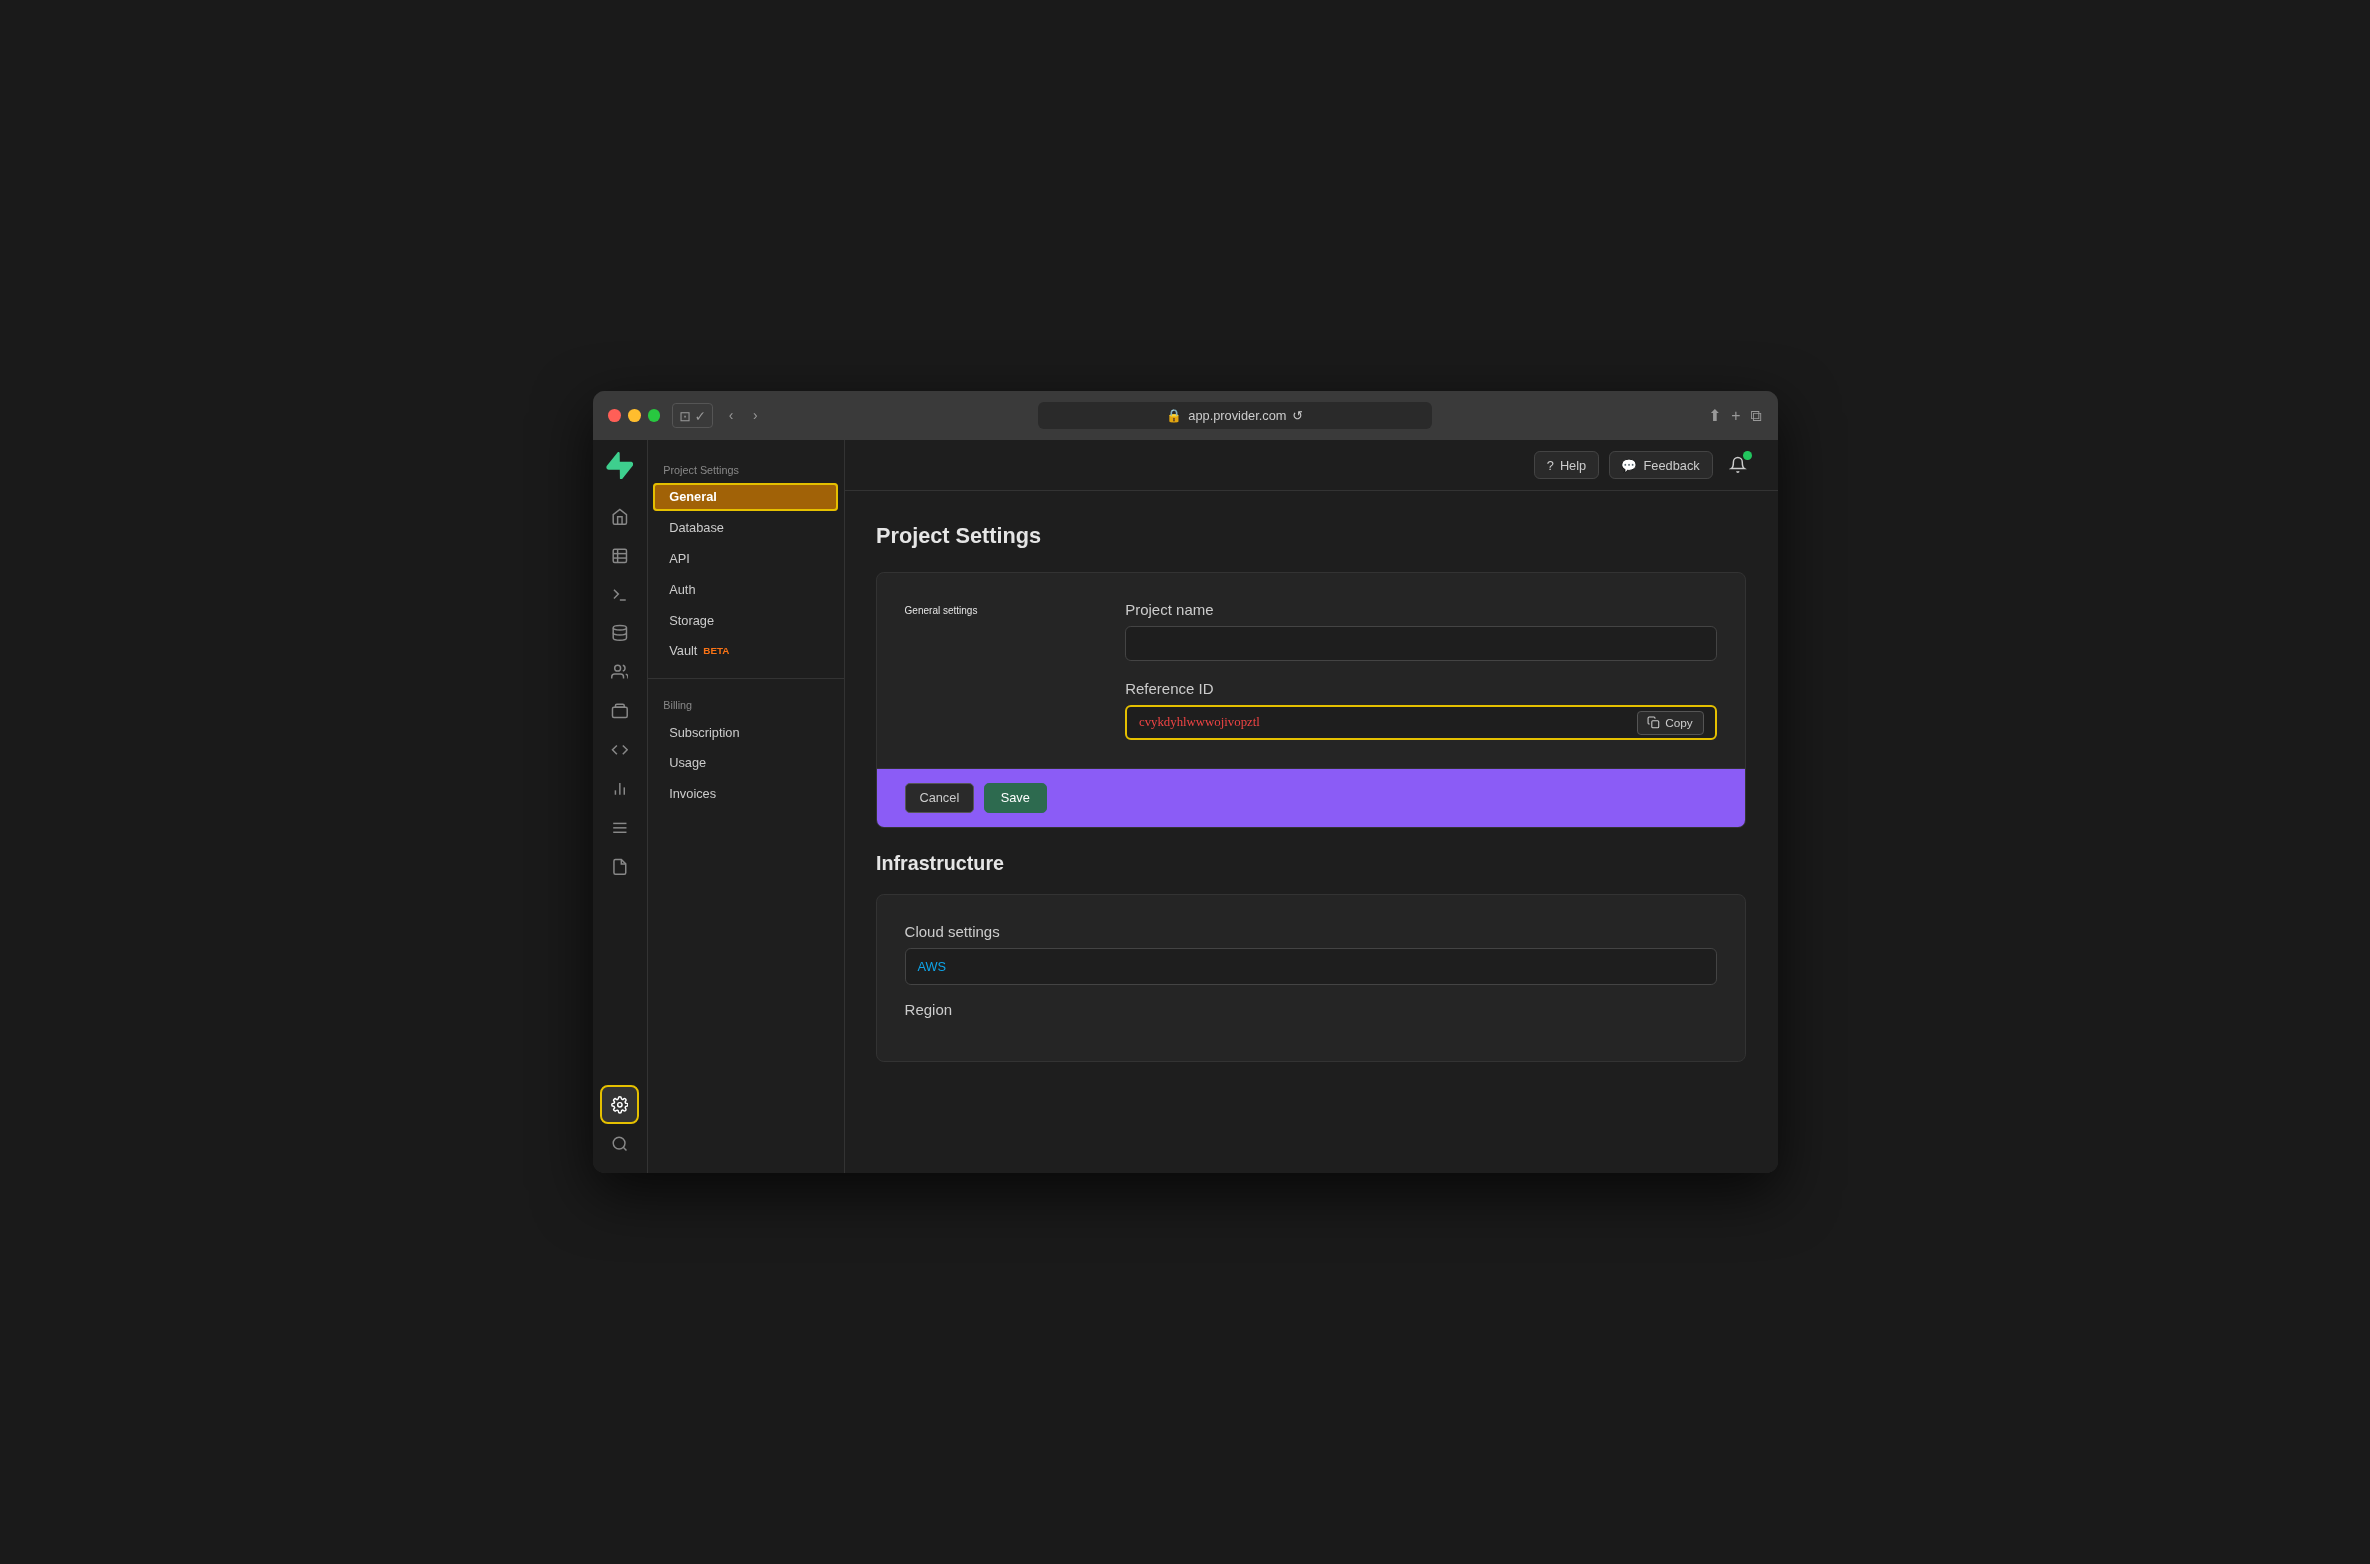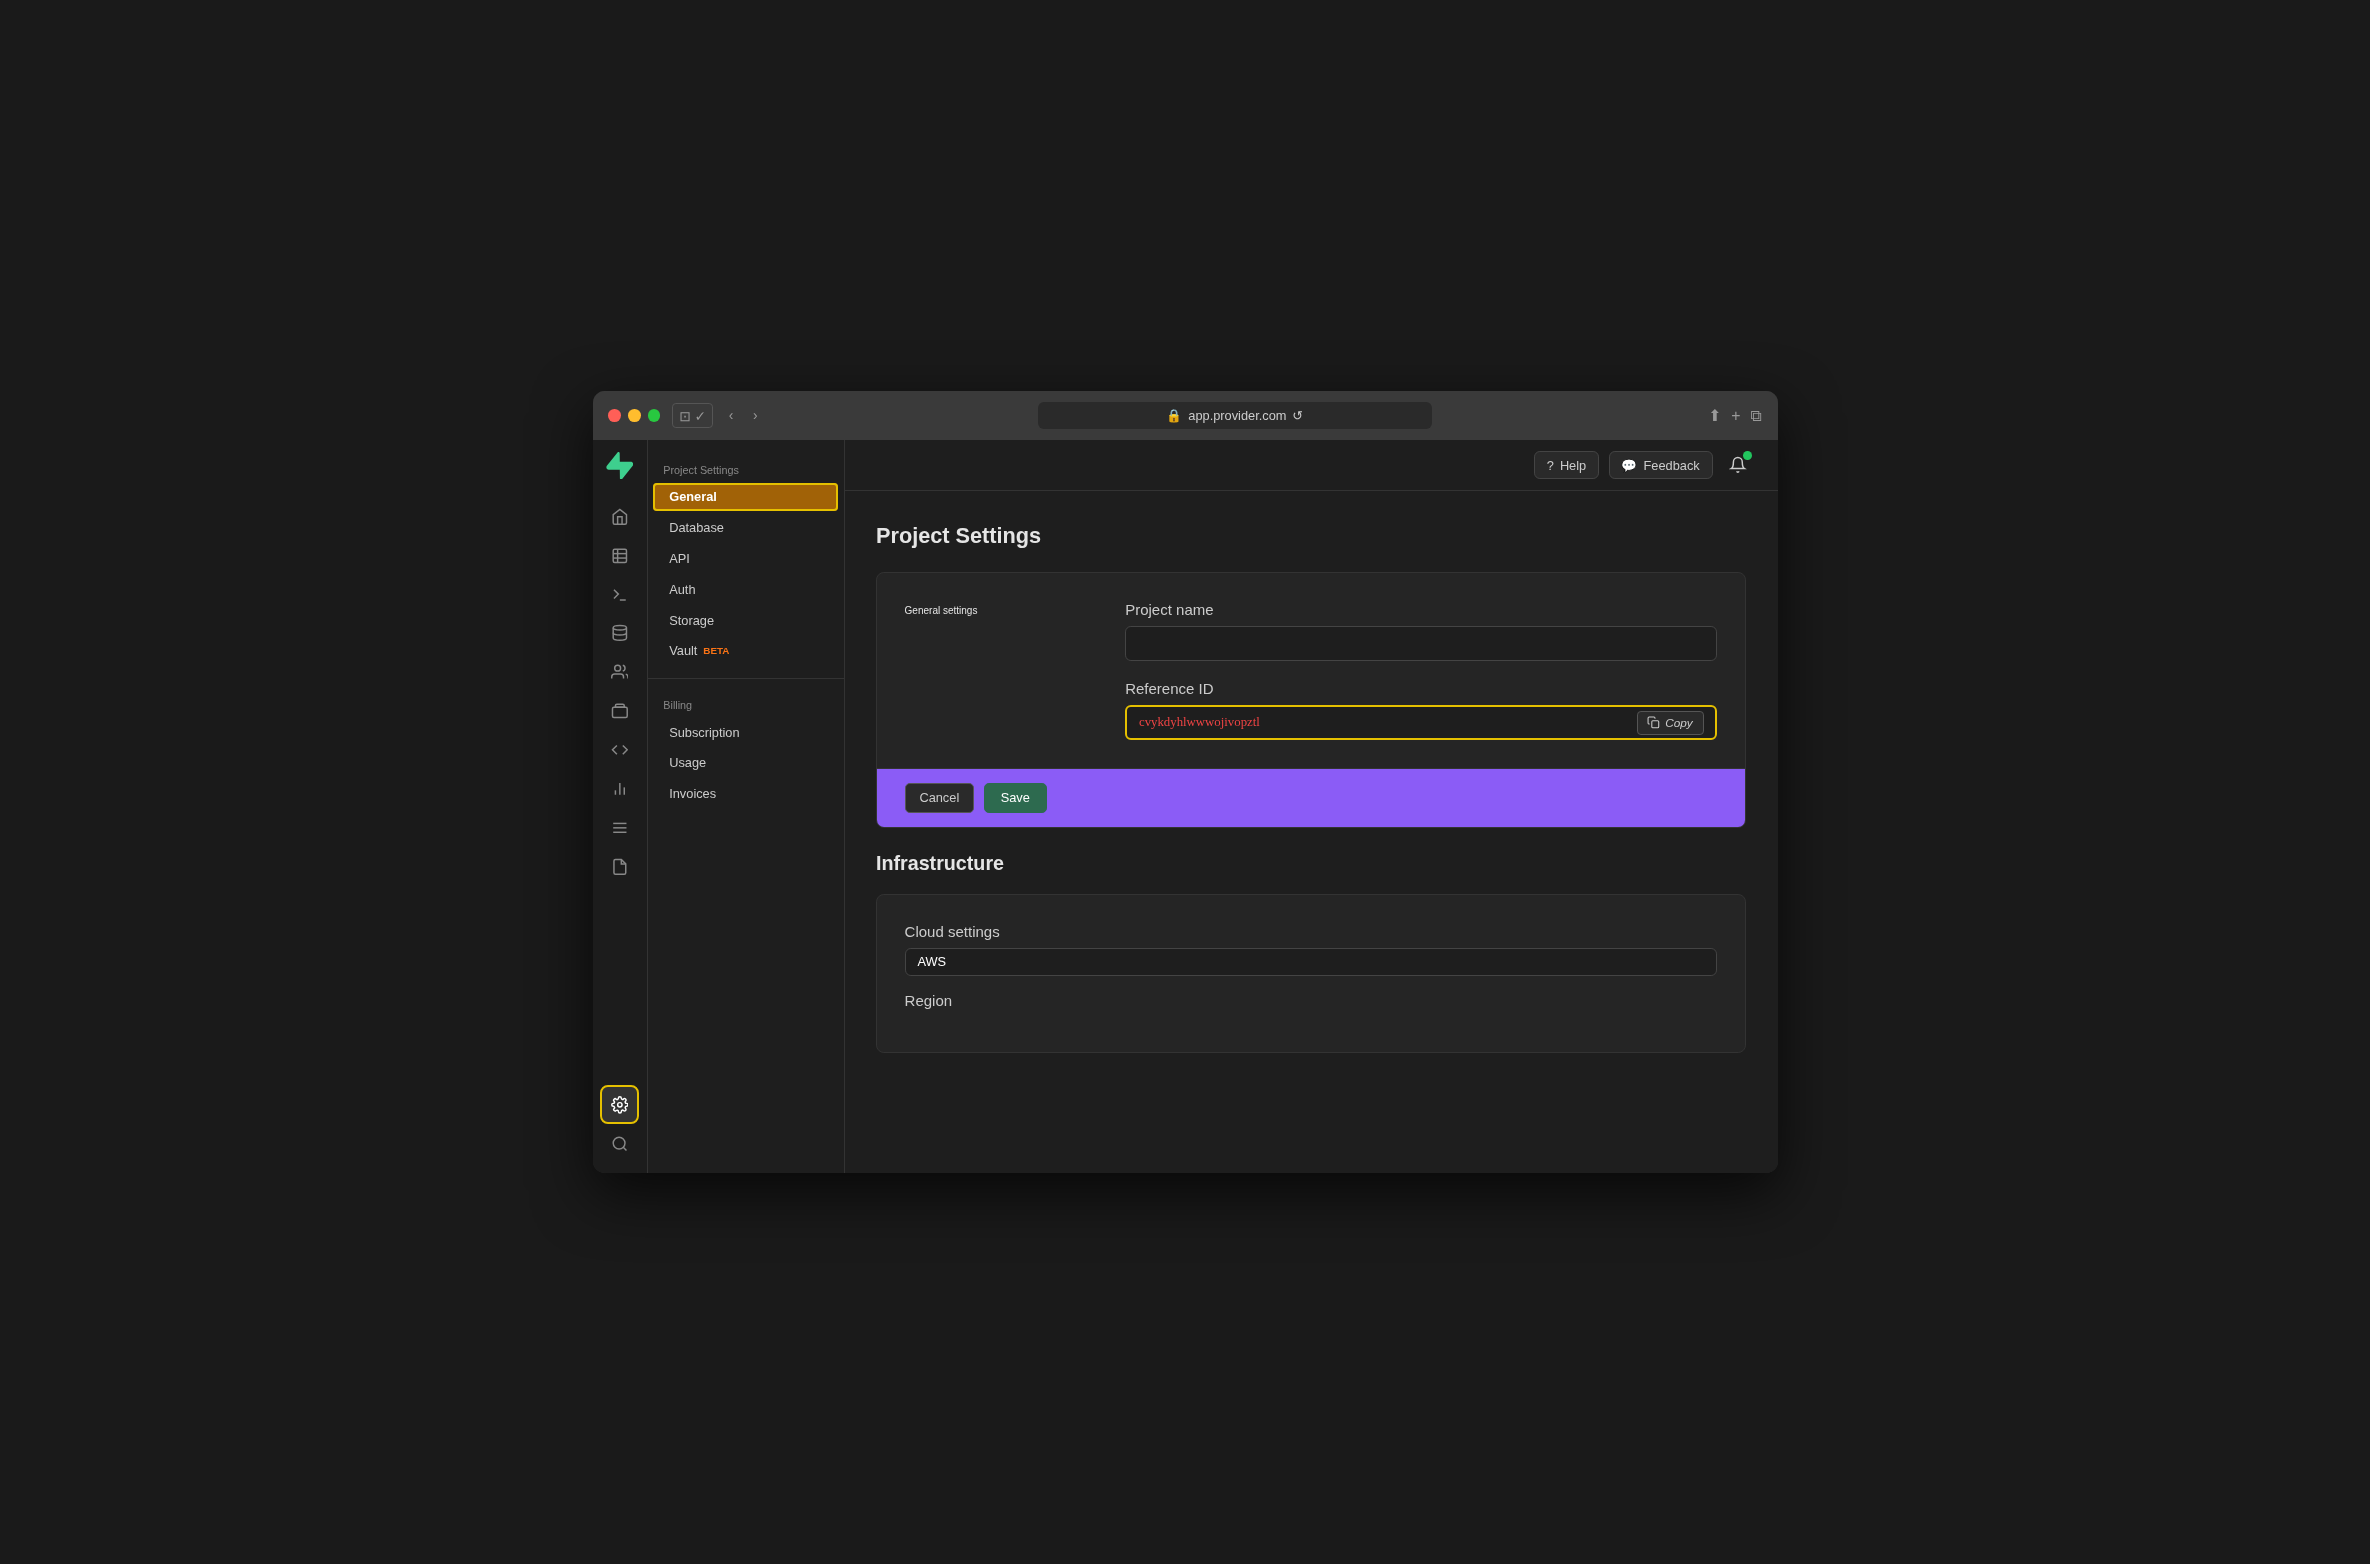--- a/index.html
+++ b/index.html
@@ -323,21 +323,20 @@
       display: flex;
       align-items: center;
       gap: 4.9px;
       background: #2a2a2a;
       border: 1px solid #555;
       color: #ccc;
       font-size: 11.8px;
       padding: 3.9px 9.9px;
       border-radius: 3.9px;
       cursor: pointer;
-      font-style: italic;
     }
     .card-footer {
       display: flex;
       justify-content: flex-start;
       gap: 9.9px;
       padding: 13.8px 27.6px;
       border-top: 1px solid #333;
       background: #8b5cf6;
     }
     .btn-cancel {
@@ -365,25 +364,25 @@
       margin-bottom: 19.7px;
     }
     
     .infra-field {
       margin-bottom: 15.8px;
     }
     .static-value {
       background: #1e1e1e;
       border: 1px solid #444;
       border-radius: 5.9px;
-      height: 28px;
+      height: 37px;
       display: flex;
       align-items: center;
       padding: 0 11.8px;
-      color: #ffffff;
+      color: #0ea5e9;
       font-size: 12.8px;
     }
     
     .main-content::-webkit-scrollbar { width: 5.9px; }
     .main-content::-webkit-scrollbar-track { background: #1e1e1e; }
     .main-content::-webkit-scrollbar-thumb { background: #555; border-radius: 3px; }
   </style>
 </head>
 <body>
 

